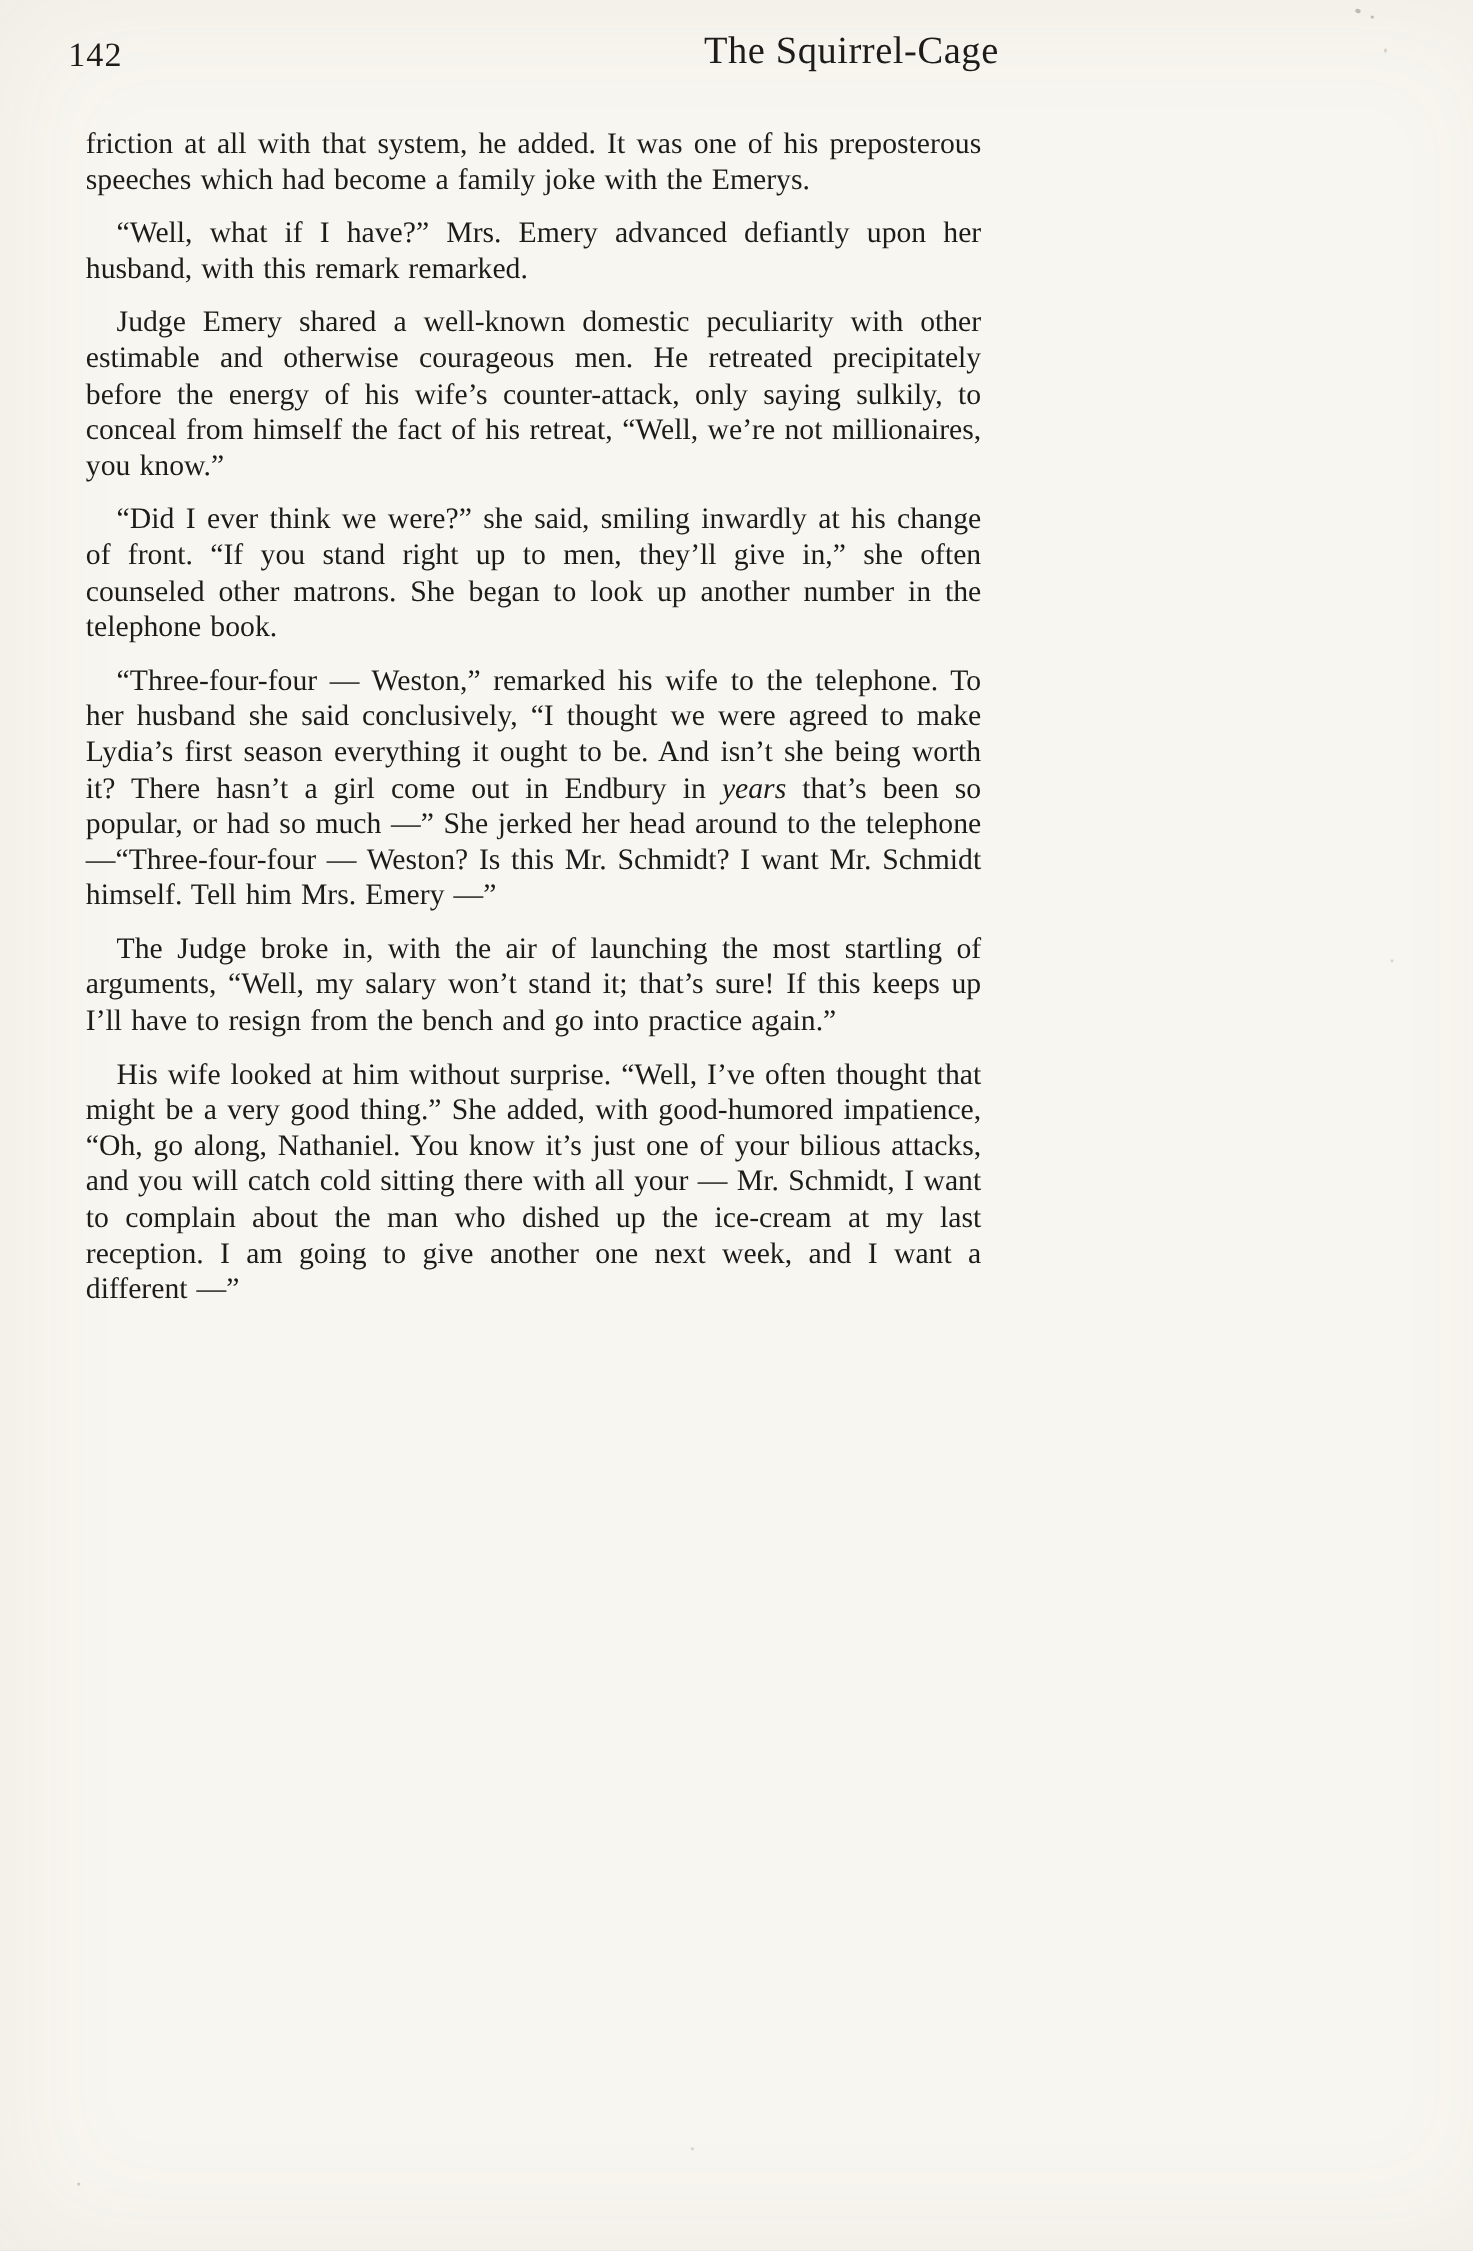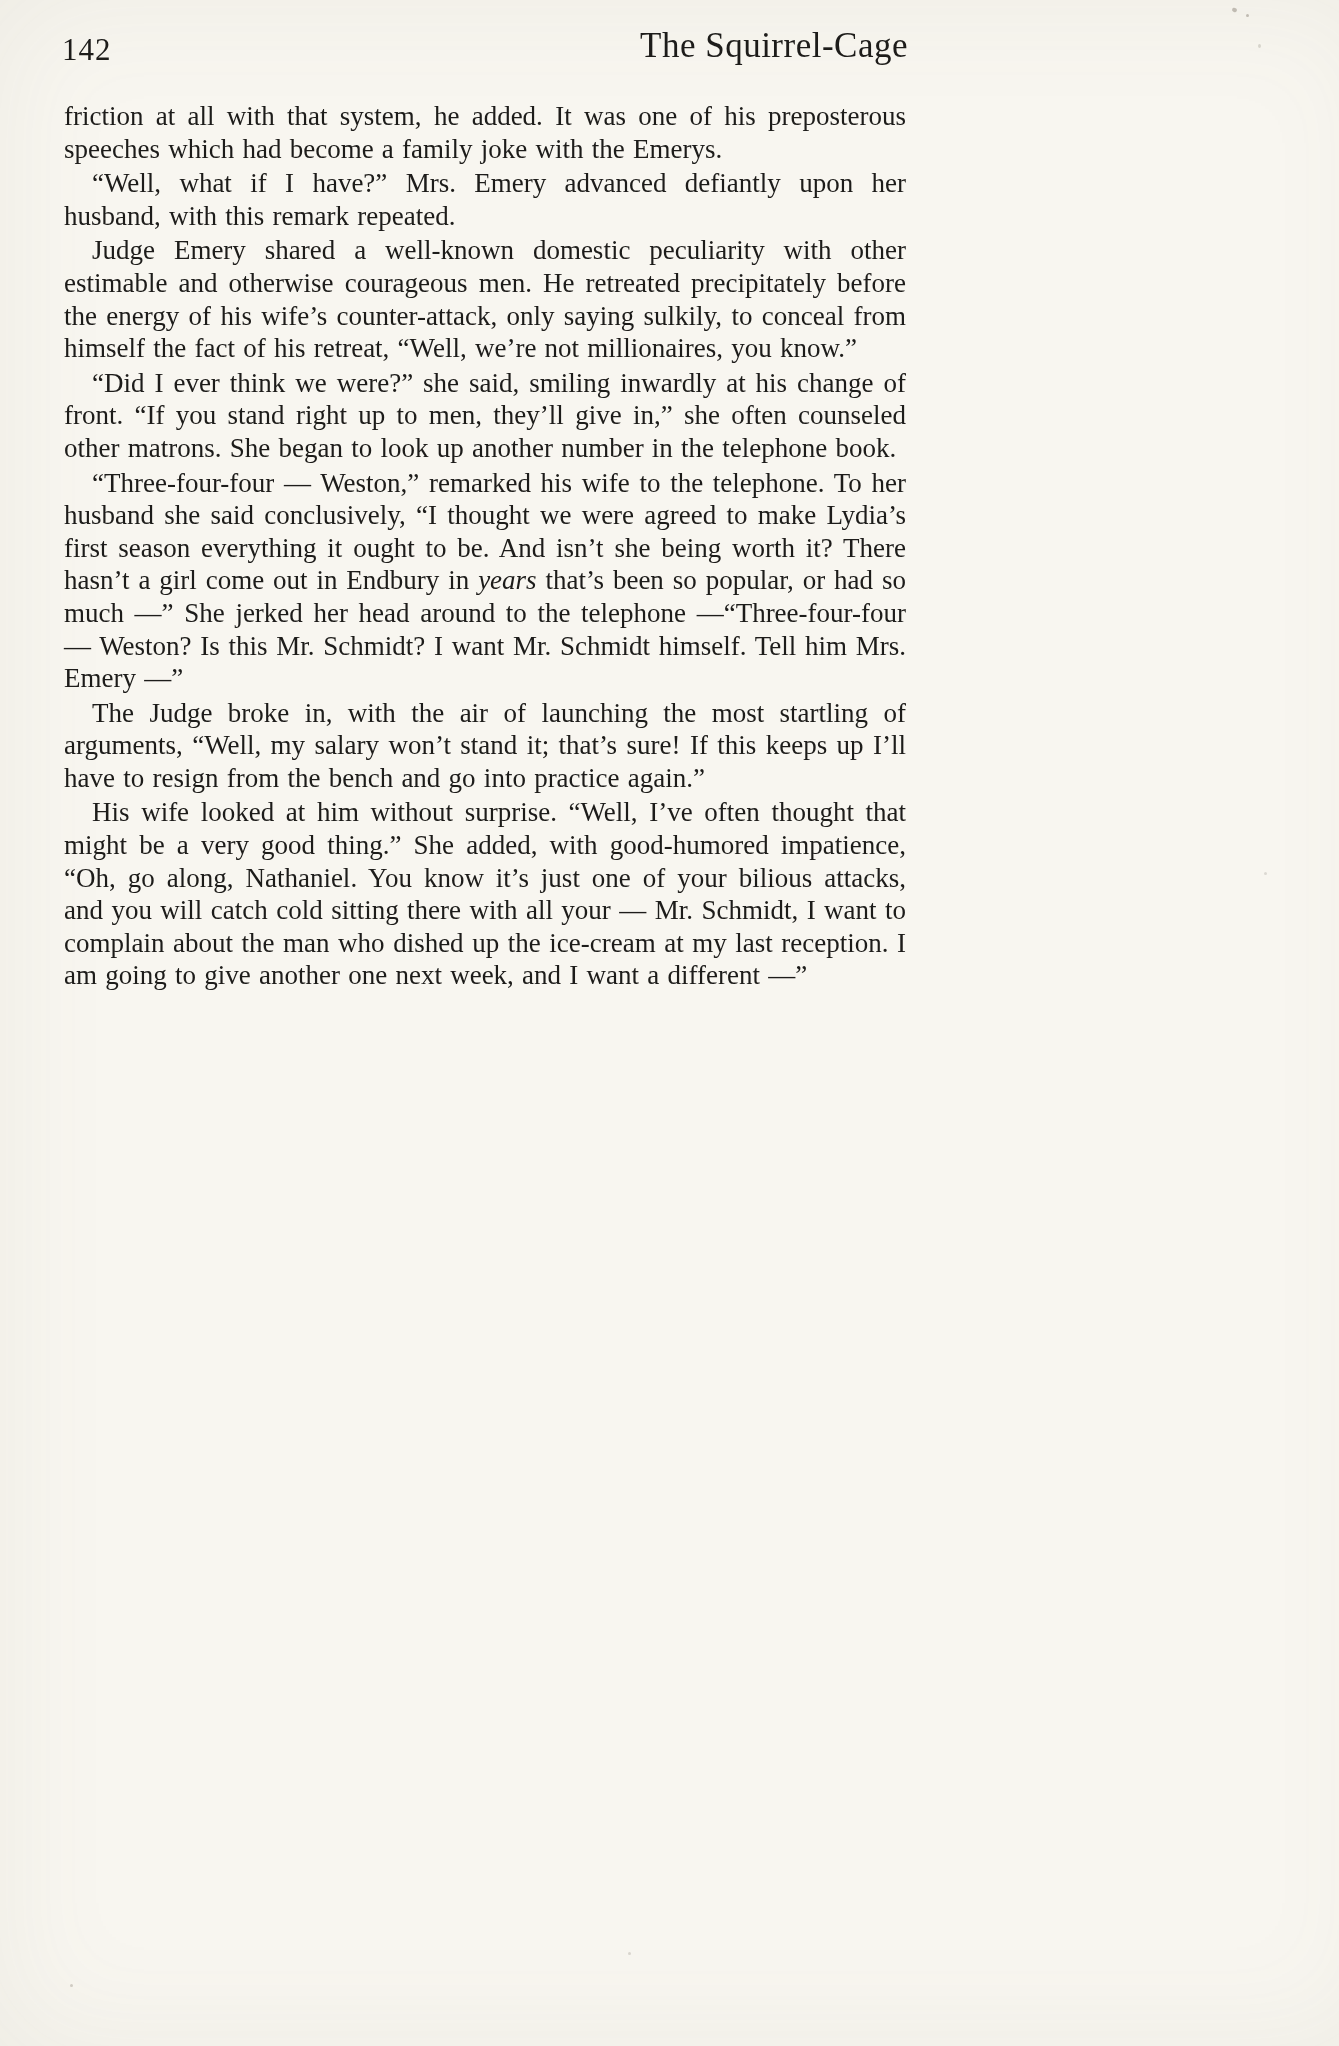--- a/index.html
+++ b/index.html
@@ -45,21 +45,21 @@
     position: absolute;
     top: 98px;
     left: 62px;
     width: 846px;
     font-size: 27px;
     line-height: 32.6px;
     text-align: justify;
     word-spacing: 1.5px;
   }
   p.para {
-    margin: 2px;
+    margin: 16px;
     padding: 0;
   }
   p.para.indent {
     text-indent: 28px;
   }
   .italic {
     font-style: italic;
   }
   .scan-speck {
     position: absolute;
@@ -79,21 +79,21 @@
 
 <div class="scan-page">
 
   <div class="page-header">
     <span class="page-number">142</span>
     <span class="book-title">The Squirrel-Cage</span>
   </div>
 
   <div class="page-body">
       <p class="para"><span>friction at all with that system, he added. It was one of his preposterous speeches which had become a family joke with the Emerys.</span></p>
-      <p class="para indent"><span>“Well, what if I have?” Mrs. Emery advanced defiantly upon her husband, with this remark repeated.</span></p>
+      <p class="para indent"><span>“Well, what if I have?” Mrs. Emery advanced defiantly upon her husband, with this remark remarked.</span></p>
       <p class="para indent"><span>Judge Emery shared a well-known domestic peculiarity with other estimable and otherwise courageous men. He retreated precipitately before the energy of his wife’s counter-attack, only saying sulkily, to conceal from himself the fact of his retreat, “Well, we’re not millionaires, you know.”</span></p>
       <p class="para indent"><span>“Did I ever think we were?” she said, smiling inwardly at his change of front. “If you stand right up to men, they’ll give in,” she often counseled other matrons. She began to look up another number in the telephone book.</span></p>
       <p class="para indent"><span>“Three-four-four — Weston,” remarked his wife to the telephone. To her husband she said conclusively, “I thought we were agreed to make Lydia’s first season everything it ought to be. And isn’t she being worth it? There hasn’t a girl come out in Endbury in </span><span class="italic">years</span><span> that’s been so popular, or had so much —” She jerked her head around to the telephone —“Three-four-four — Weston? Is this Mr. Schmidt? I want Mr. Schmidt himself. Tell him Mrs. Emery —”</span></p>
       <p class="para indent"><span>The Judge broke in, with the air of launching the most startling of arguments, “Well, my salary won’t stand it; that’s sure! If this keeps up I’ll have to resign from the bench and go into practice again.”</span></p>
       <p class="para indent"><span>His wife looked at him without surprise. “Well, I’ve often thought that might be a very good thing.” She added, with good-humored impatience, “Oh, go along, Nathaniel. You know it’s just one of your bilious attacks, and you will catch cold sitting there with all your — Mr. Schmidt, I want to complain about the man who dished up the ice-cream at my last reception. I am going to give another one next week, and I want a different —”</span></p>
     </div>
 
   <div class="scan-speck speck-1"></div>
   <div class="scan-speck speck-2"></div>
   <div class="scan-speck speck-3"></div>

